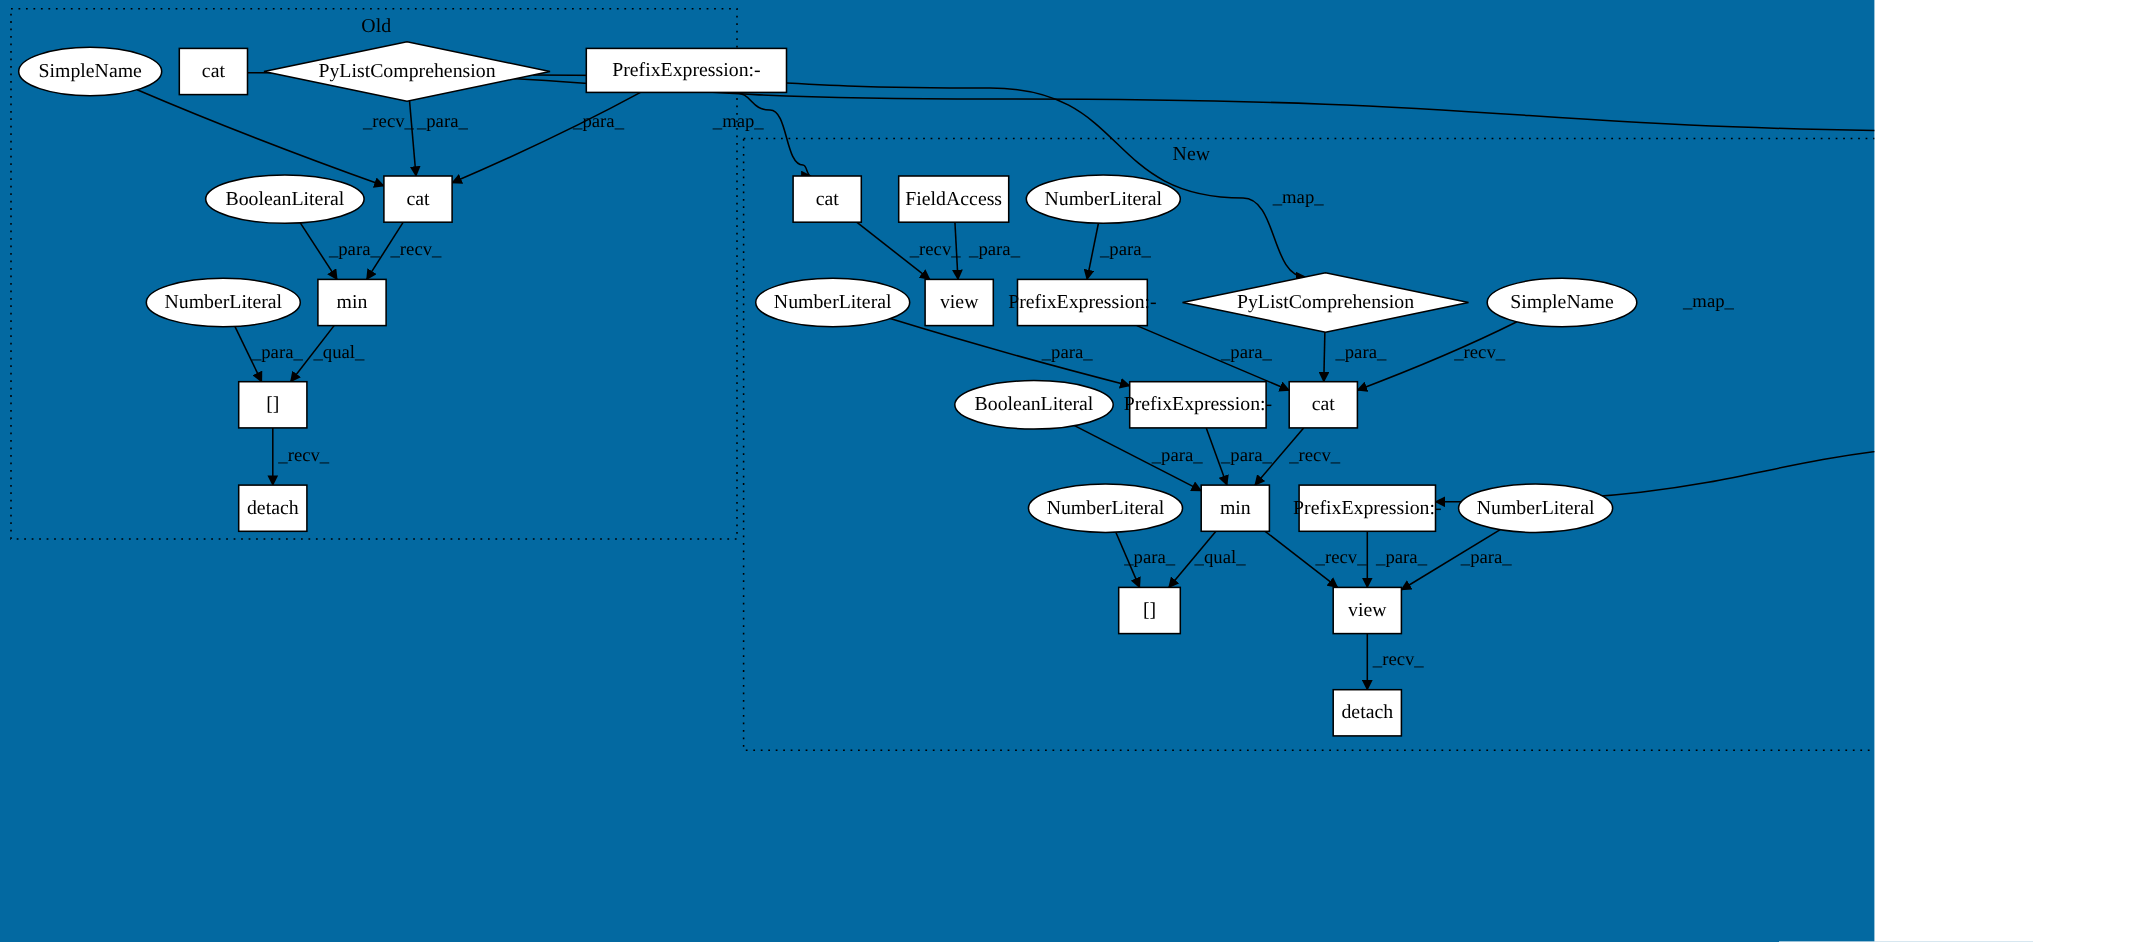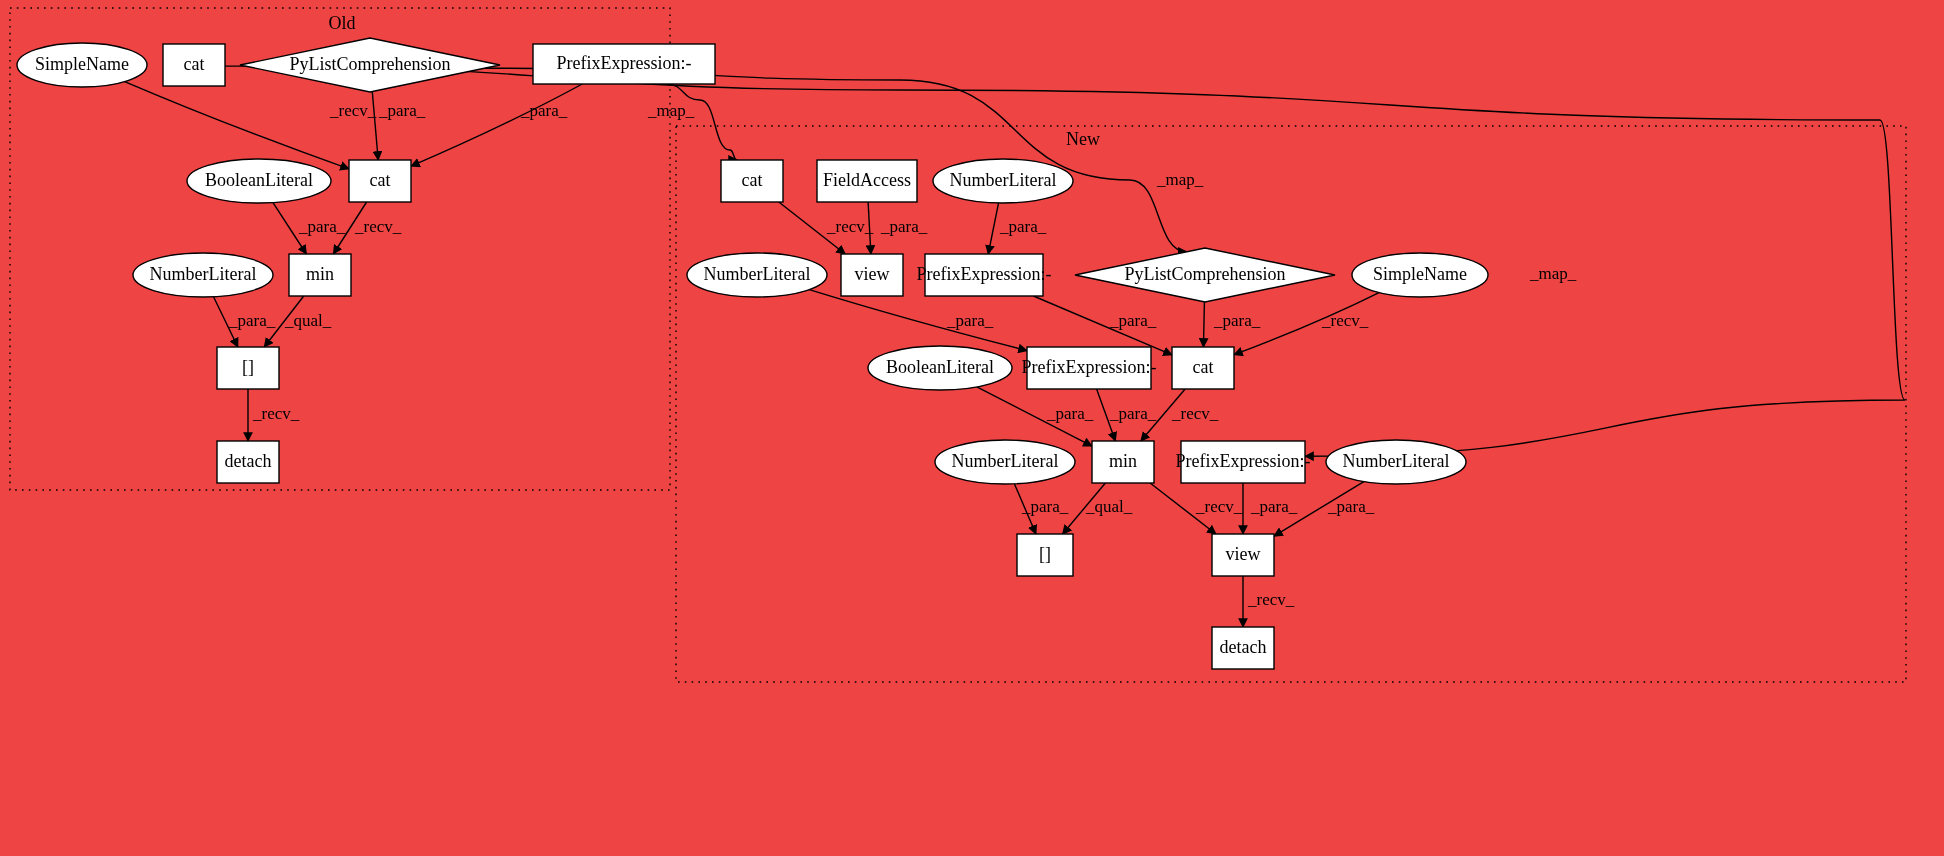--- a/index.html
+++ b/index.html
@@ -2,23 +2,23 @@
 <html><head>
 <meta charset="utf-8">
 <style>
   html, body {
     margin: 0;
     padding: 0;
     background: #ffffff;
   }
   #canvas-root {
     position: relative;
-    width: 1944px;
+    width: 1704px;
     height: 856px;
-    background: #ef4444;
+    background: #0369a1;
     font-family: "Liberation Serif", "DejaVu Serif", serif;
     overflow: hidden;
   }
   svg#graph {
     display: block;
     width: 1944px;
     height: 856px;
   }
   .node-shape {
     fill: #ffffff;

